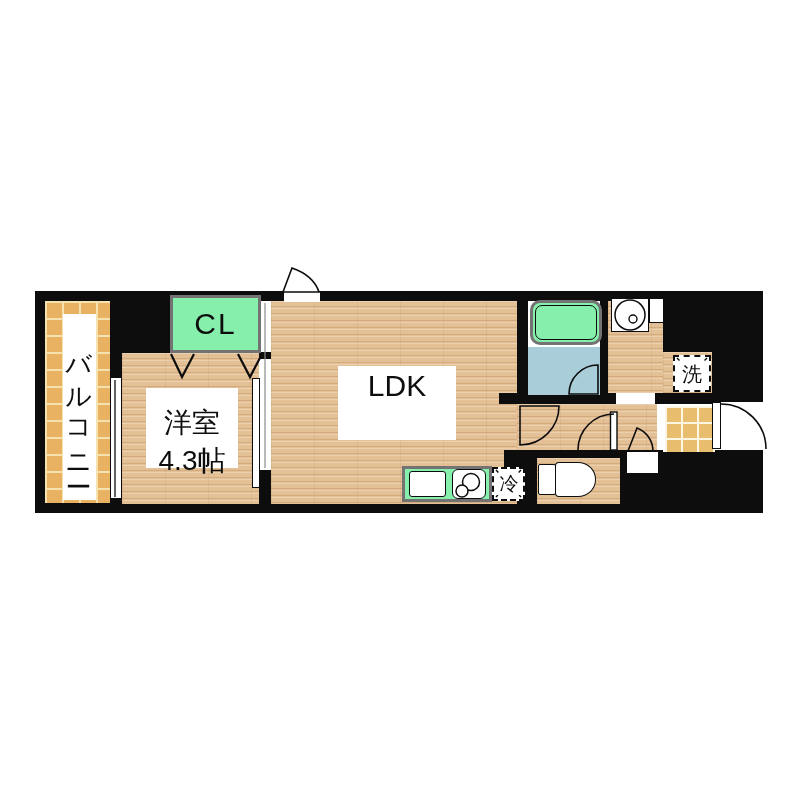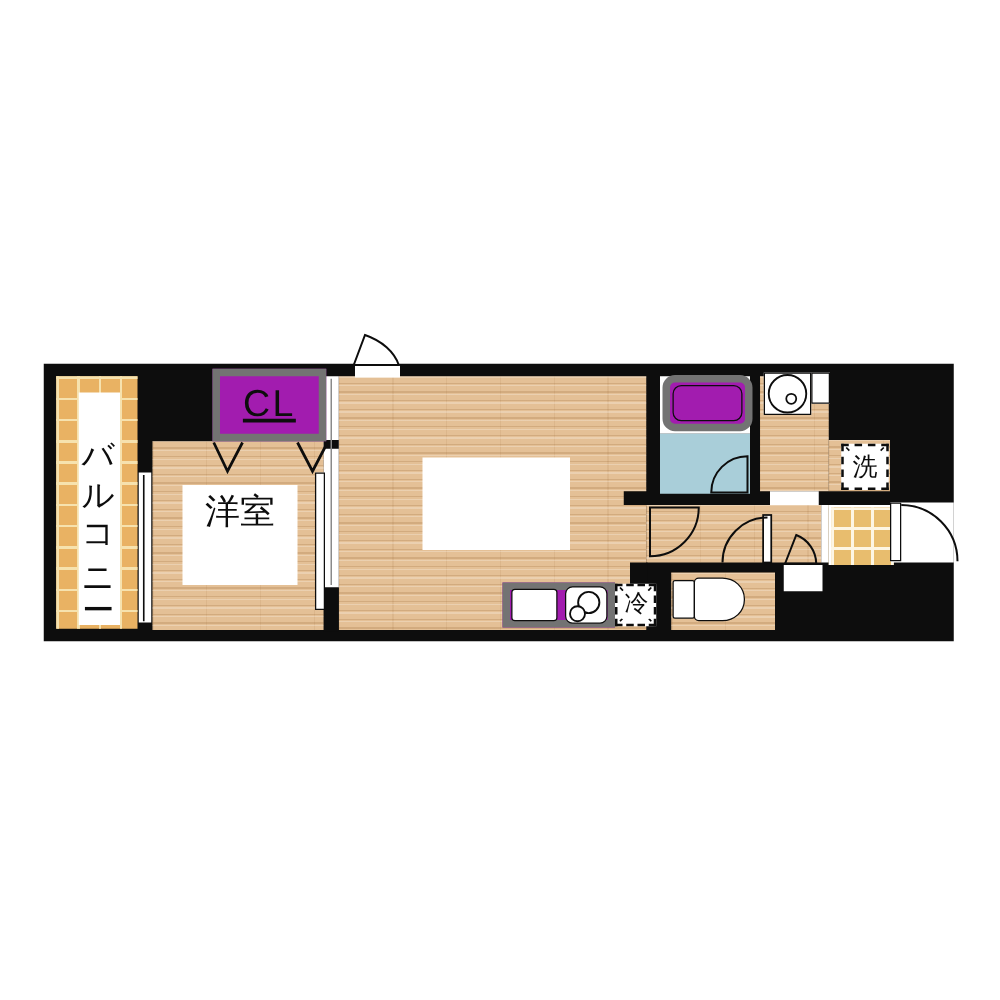--- a/index.html
+++ b/index.html
@@ -24,21 +24,21 @@
   }
   
   .gtile{
     background-color:#e8bd6e;
     background-image:
       repeating-linear-gradient(90deg, #fdf6e4 0 2px, rgba(0,0,0,0) 2px 16px),
       repeating-linear-gradient(180deg, #fdf6e4 0 2px, rgba(0,0,0,0) 2px 16px);
     border-top:2px solid #fff;border-left:2px solid #fff;
   }
   .bathblue{background:#a9ced9;}
-  .bd2{border:6px solid #737373;box-sizing:border-box;background:#a21caf;text-decoration:underline;}
+  .bd2{border:3px solid #737373;box-sizing:border-box;background:#86efac;}
   .bd1{border:1.5px solid #0d0d0d;box-sizing:border-box;background:#fff;}
   .dashed{border:2px dashed #0d0d0d;box-sizing:border-box;background:#fff;}
   .lbl{background:#fff;text-align:center;}
   .z10{z-index:10}.z15{z-index:15}.z20{z-index:20}.z50{z-index:50}
   #overlay{position:absolute;left:0;top:0;width:800px;height:800px;z-index:40;pointer-events:none;}
   .vtext{writing-mode:vertical-rl;text-orientation:mixed;letter-spacing:5px;
          display:flex;align-items:center;justify-content:center;}
 </style>
 </head>
 <body>
@@ -122,24 +122,26 @@
     <path d="M496,470 L521,497 M521,470 L496,497" fill="none" stroke="#0d0d0d" stroke-width="1.4" stroke-dasharray="3.5 5"></path>
     <path d="M677,358 L707,388 M707,358 L677,388" fill="none" stroke="#0d0d0d" stroke-width="1.4" stroke-dasharray="3.5 5"></path>
 
     <path d="M115,380 L115,497" fill="none" stroke="#0d0d0d" stroke-width="1.3"></path>
 
     <path d="M265,303 L265,468" fill="none" stroke="#8a8a8a" stroke-width="1.2"></path>
   </svg>
 
   <div class="abs lbl vtext z50" style="left:63px;top:314px;width:33px;height:186px;font-size:26px;">バルコニー</div>
 
-  <div class="abs lbl z50" style="left:146px;top:388px;width:92px;height:80px;font-size:28px;line-height:1.35;padding-top:2px;box-sizing:border-box;">
+  <div class="abs lbl z50" style="left:146px;top:388px;width:92px;height:80px;font-size:28px;line-height:1.35;padding-top:16px;box-sizing:border-box;">
     <div>洋室</div>
+    <div>4.3帖</div>
   </div>
 
   <div class="abs lbl z50" style="left:338px;top:366px;width:118px;height:74px;font-size:30px;line-height:1.2;padding-top:2px;box-sizing:border-box;">
+    <div>LDK</div>
   </div>
 
   <div class="abs lbl z50" style="left:497px;top:473px;width:24px;height:22px;font-size:19px;line-height:22px;">冷</div>
 
   <div class="abs lbl z50" style="left:679px;top:362px;width:26px;height:24px;font-size:20px;line-height:24px;">洗</div>
 
 </div>
 
 </body></html>

